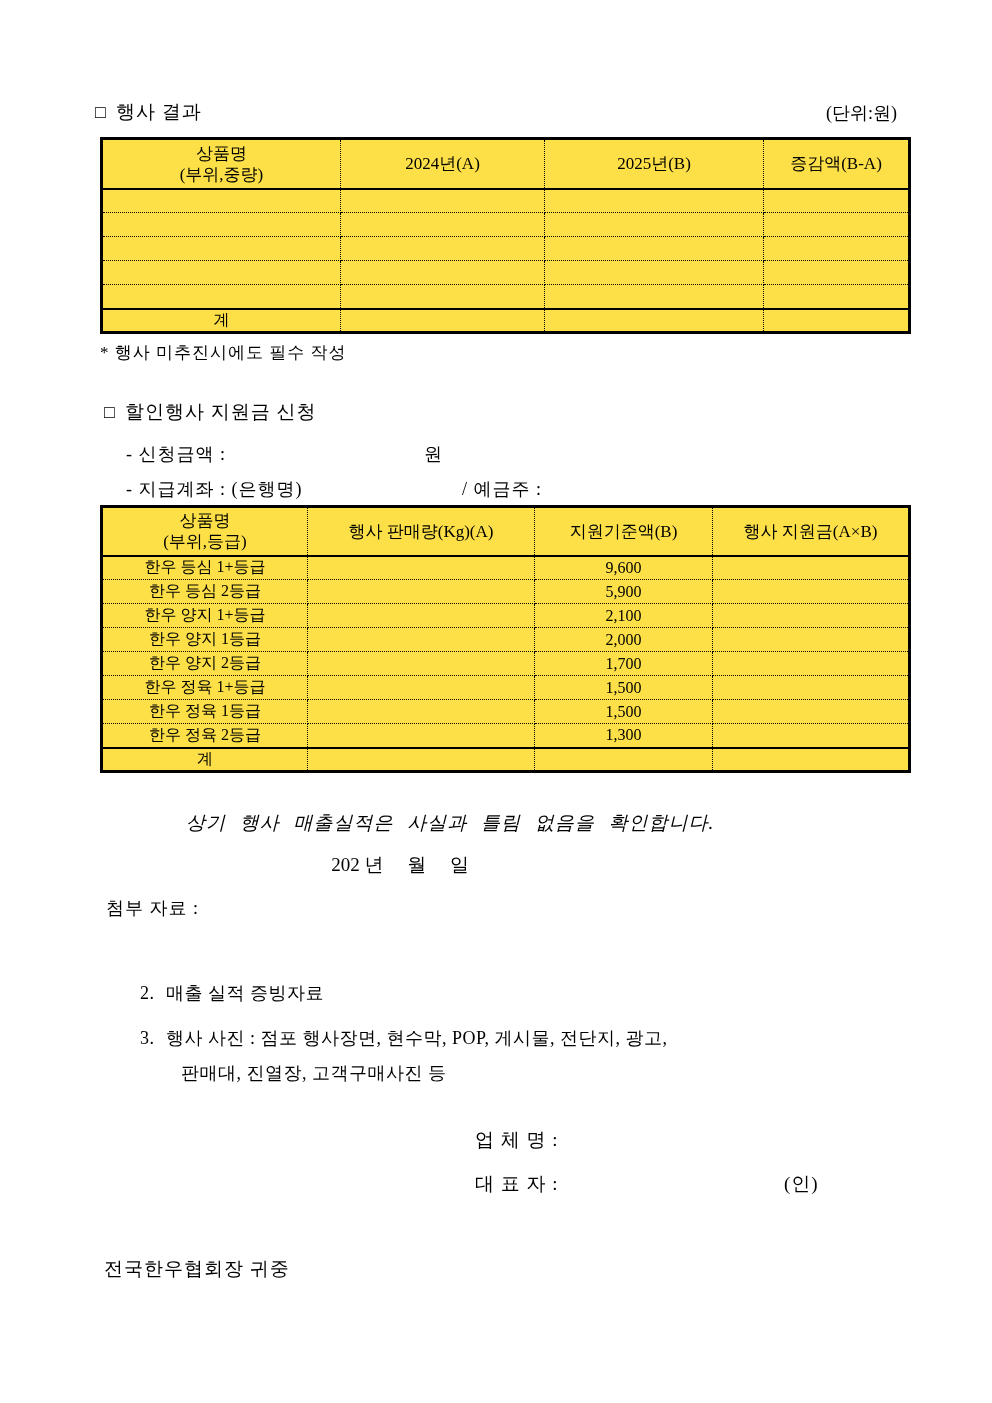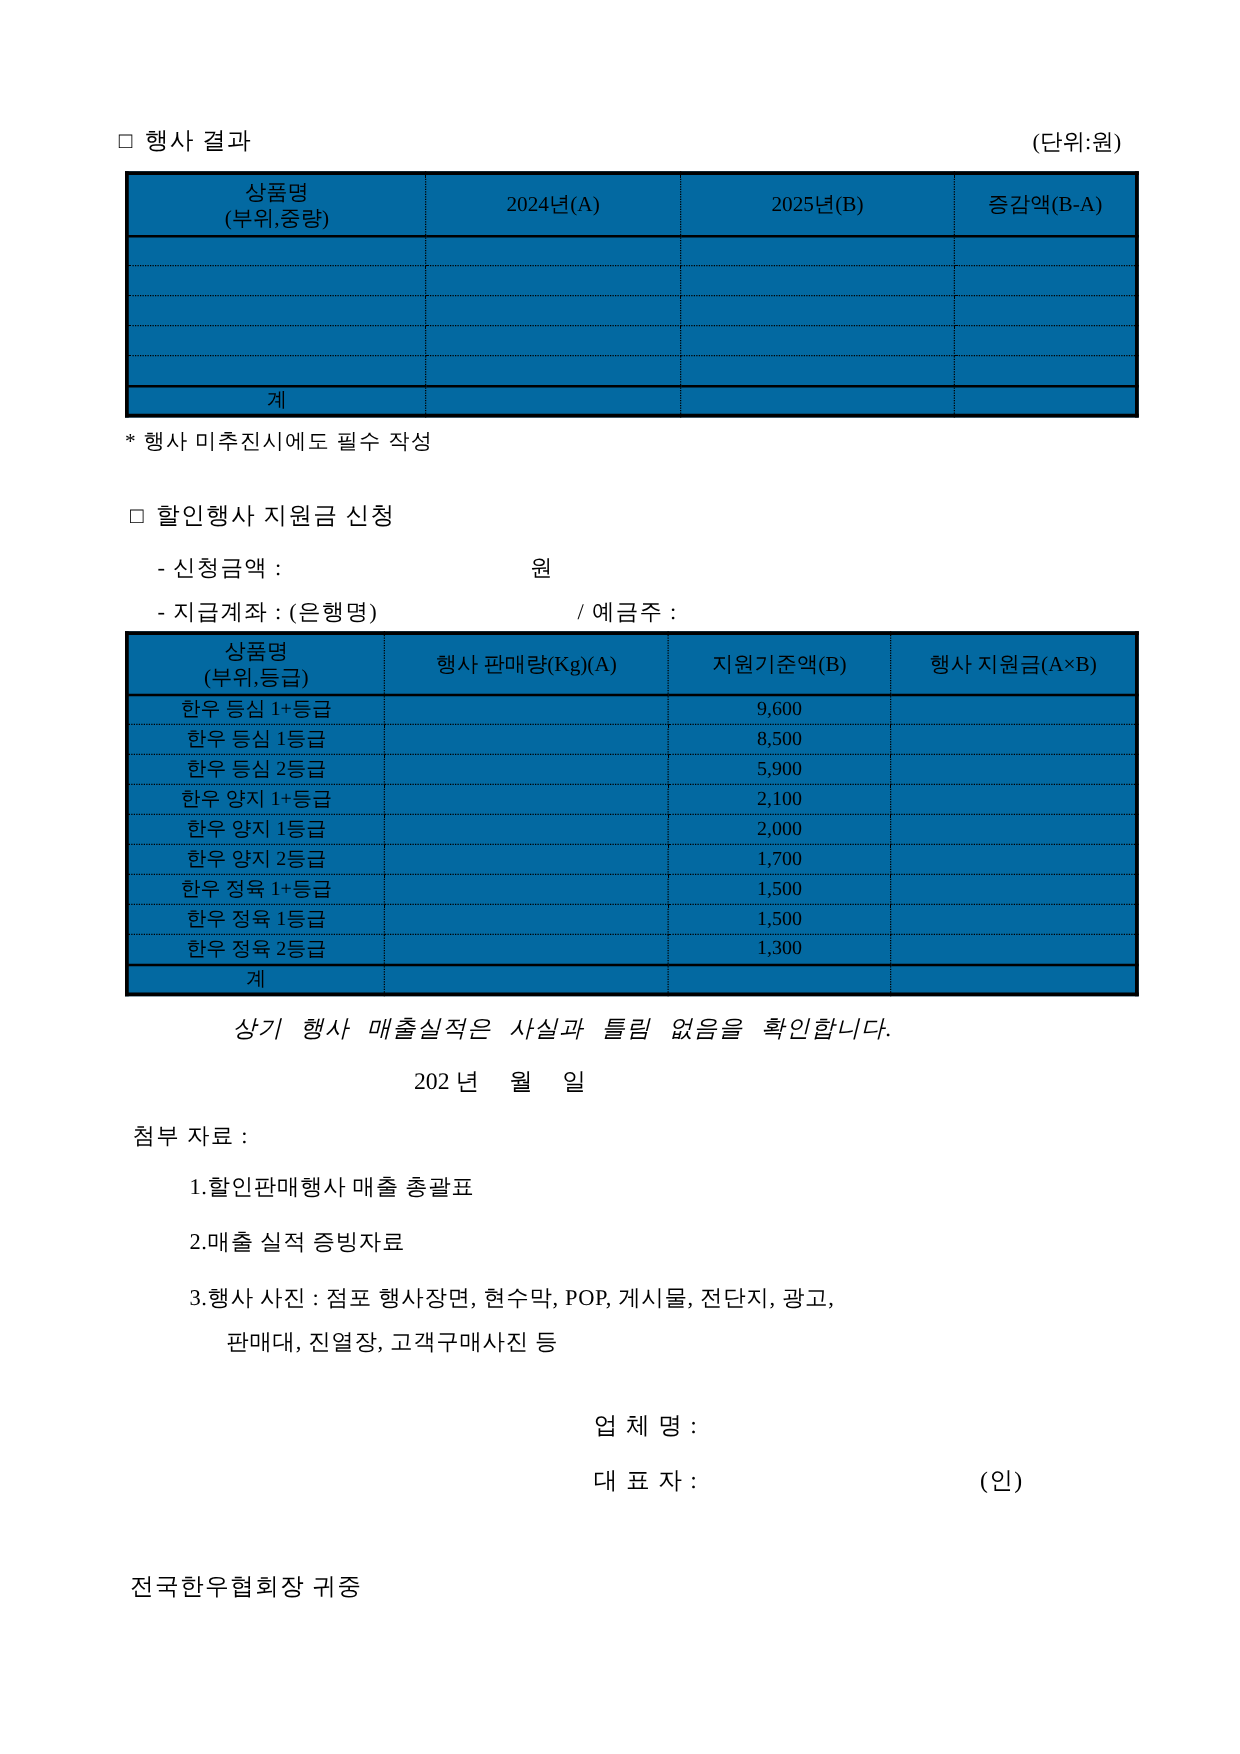--- a/index.html
+++ b/index.html
@@ -2,28 +2,28 @@
 <html><head>
 <meta charset="utf-8">
 <style>
   * { margin:0; padding:0; box-sizing:border-box; }
   html,body { background:#fff; }
   .page {
     position:relative; width:992px; height:1403px; background:#ffffff;
     font-family:"Liberation Serif","DejaVu Serif",serif; color:#000;
     overflow:hidden;
   }
-  .abs { position:absolute; white-space:nowrap;text-align:right; }
+  .abs { position:absolute; white-space:nowrap; }
   .sec-title { font-size:19px; letter-spacing:1px; }
   .sec-title .box-glyph { font-size:18px; margin-right:9px; }
   .unit-label { font-size:18px; }
   .note { font-size:17px; letter-spacing:1px; }
   .field-line { font-size:18px; letter-spacing:1px; }
 
-  table.tbl { position:absolute; border:3px solid #000; border-collapse:collapse; table-layout:fixed; background:#0369a1; }
+  table.tbl { position:absolute; border:3px solid #000; border-collapse:collapse; table-layout:fixed; background:#fde047; }
   table.tbl td { border:1px dotted #000; text-align:center; vertical-align:middle; font-size:16px; padding:0 2px; overflow:hidden; }
   table.tbl tr.hdr td { border-bottom:2px solid #000; font-size:17px; line-height:21px; }
   table.tbl tr.total td { border-top:2px solid #000; }
   table.tbl tr.data td { height:24px;margin-top:20px; }
   #table2 tr.data td { height:24px; }
   table.tbl tr.total td { height:23px; }
 
   .confirm { font-size:19px; word-spacing:8px; letter-spacing:1px;font-style:italic; }
   .date-line { left:0; top:852px; width:800px; text-align:center; font-size:19px; }
   .attach-title { font-size:18px; letter-spacing:1px; }
@@ -126,26 +126,20 @@
         <td>지원기준액(B)</td>
         <td>행사 지원금(A×B)</td>
       </tr>
       <tr class="data">
         <td>한우 등심 1+등급</td>
         <td></td>
         <td>9,600</td>
         <td></td>
       </tr>
       <tr class="data">
-        <td>한우 등심 1등급</td>
-        <td></td>
-        <td>8,500</td>
-        <td></td>
-      </tr>
-      <tr class="data">
         <td>한우 등심 2등급</td>
         <td></td>
         <td>5,900</td>
         <td></td>
       </tr>
       <tr class="data">
         <td>한우 양지 1+등급</td>
         <td></td>
         <td>2,100</td>
         <td></td>
@@ -187,23 +181,20 @@
           <td></td>
       </tr>
     </tbody>
   </table>
 
   <div class="abs confirm" style="left:186px; top:810px;">상기 행사 매출실적은 사실과 틀림 없음을 확인합니다.</div>
   <div class="abs date-line">202 년&nbsp;&nbsp;&nbsp;&nbsp;&nbsp;월&nbsp;&nbsp;&nbsp;&nbsp;&nbsp;일</div>
 
   <div class="abs attach-title" style="left:106px; top:896px;">첨부 자료 :</div>
 
-  <div class="abs attach-item" style="left:140px; top:937px;">
-    <span class="attach-num">1.</span><span>할인판매행사 매출 총괄표</span>
-  </div>
   <div class="abs attach-item" style="left:140px; top:981px;">
     <span class="attach-num">2.</span><span>매출 실적 증빙자료</span>
   </div>
   <div class="abs attach-item" style="left:140px; top:1026px;">
     <span class="attach-num">3.</span><span>행사 사진 : 점포 행사장면, 현수막, POP, 게시물, 전단지, 광고,</span>
   </div>
   <div class="abs attach-item" style="left:181px; top:1061px;">판매대, 진열장, 고객구매사진 등</div>
 
   <div class="abs sig-line" style="left:427px; top:1127px;">업 체 명 :</div>
   <div class="abs sig-line" style="left:427px; top:1171px;">대 표 자 :</div>

